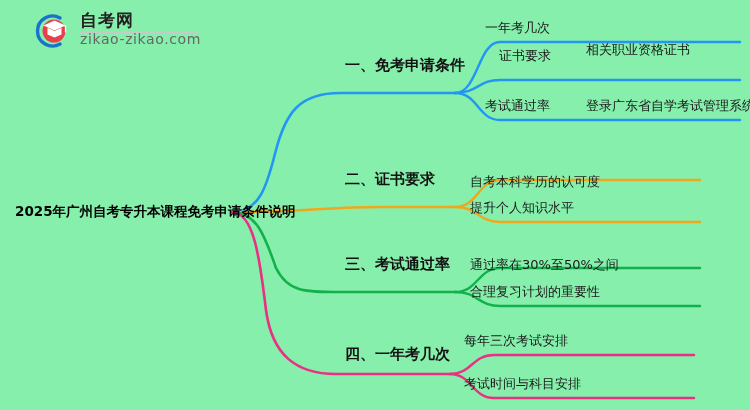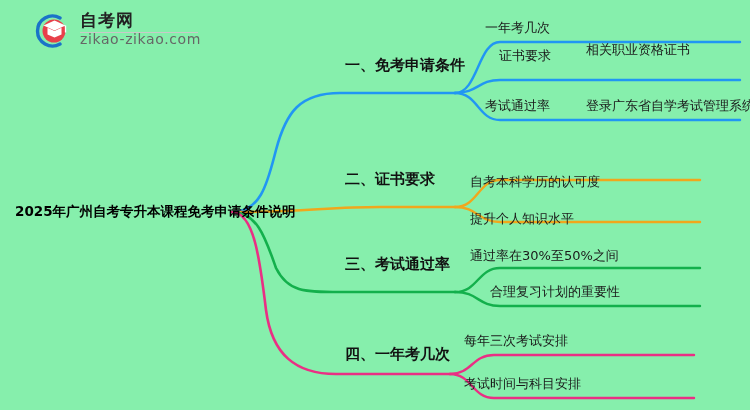--- a/index.html
+++ b/index.html
@@ -149,21 +149,21 @@
 
   <div class="node leaf-label" style="left:485px; top:19px;">一年考几次</div>
 
   <div class="node leaf-label" style="left:485px; top:47px;margin-left:14px;">证书要求</div>
   <div class="node leaf2-label" style="left:586px; top:41px;">相关职业资格证书</div>
 
   <div class="node leaf-label" style="left:485px; top:97px;">考试通过率</div>
   <div class="node leaf2-label" style="left:586px; top:97px;">登录广东省自学考试管理系统</div>
 
   <div class="node leaf-label" style="left:470px; top:157px;margin-top:16px;">自考本科学历的认可度</div>
-  <div class="node leaf-label" style="left:470px; top:210px;">提升个人知识水平</div>
+  <div class="node leaf-label" style="left:470px; top:199px;">提升个人知识水平</div>
 
-  <div class="node leaf-label" style="left:470px; top:247px;">通过率在30%至50%之间</div>
-  <div class="node leaf-label" style="left:470px; top:283px;margin-left:20px;">合理复习计划的重要性</div>
+  <div class="node leaf-label" style="left:470px; top:256px;">通过率在30%至50%之间</div>
+  <div class="node leaf-label" style="left:470px; top:283px;">合理复习计划的重要性</div>
 
   <div class="node leaf-label" style="left:464px; top:375px;">考试时间与科目安排</div>
   <div class="node leaf-label" style="left:464px; top:332px;">每年三次考试安排</div>
 
 </div>
 
 </body></html>

